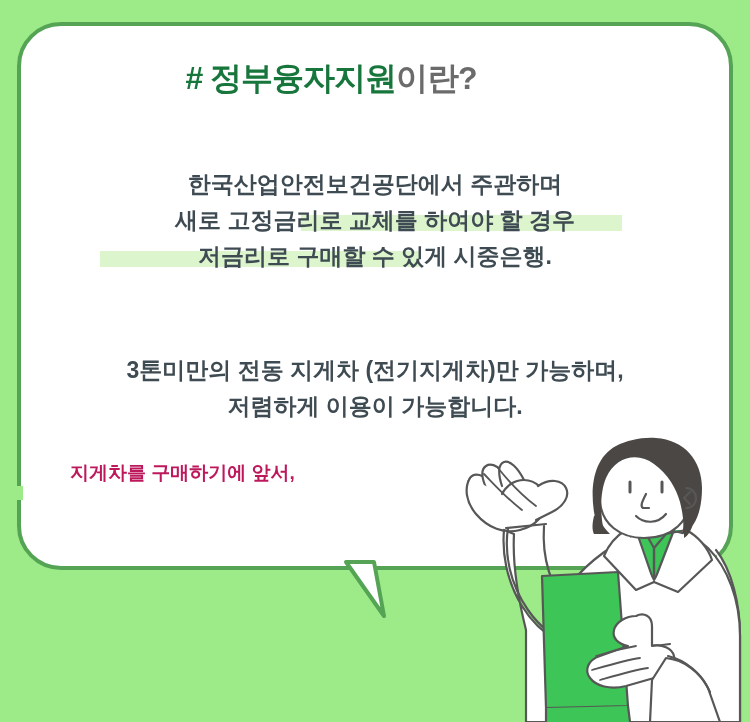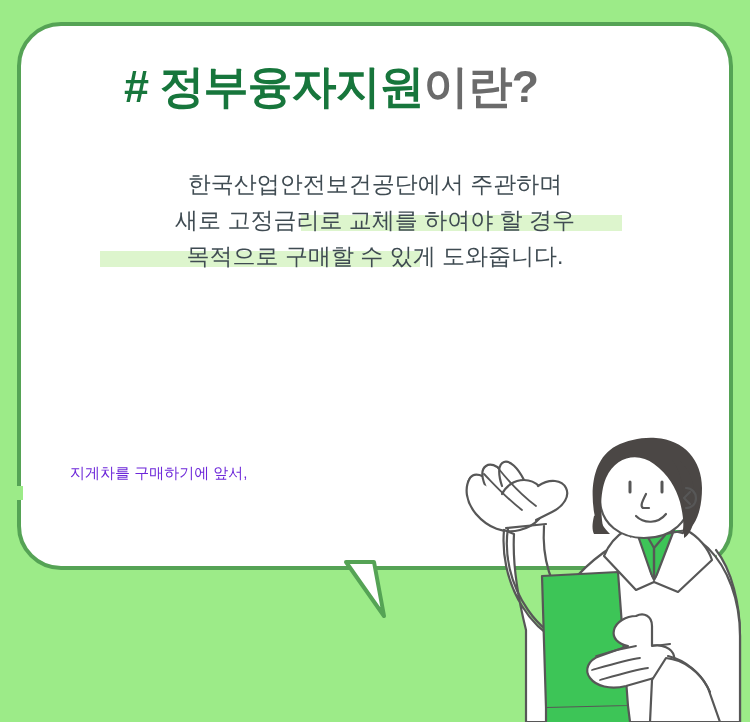--- a/index.html
+++ b/index.html
@@ -56,21 +56,21 @@
     z-index: 3;
   }
 
   
   .title {
     position: absolute;
     left: 0;
     top: 57px;
     width: 662px;
     text-align: center;
-    font-size: 45px;
+    font-size: 32px;
     font-weight: 700;
     letter-spacing: -1px;
     white-space: nowrap;
     z-index: 5;
   }
   .title .t-green { color: #17763c; }
   .title .t-gray  { color: #6b6b6b; }
 
   
   .body-block {
@@ -78,41 +78,41 @@
     left: 0;
     width: 750px;
     text-align: center;
     color: #3f4b52;
     font-size: 23px;
     line-height: 36px;
     z-index: 5;
   }
   #para1 { top: 166px; }
   #para2 { top: 352px; }
-  .body-block .ln { position: relative; display: block; white-space: nowrap; }
+  .body-block .ln { position: relative; display: block; white-space: nowrap; font-weight: bold; }
 
   
   .hl {
     position: absolute;
     background: #ddf5cd;
     height: 16px;
     z-index: 4;
   }
   #hl-a { left: 301px; top: 215px; width: 321px; }
   #hl-b { left: 100px; top: 251px; width: 320px; }
 
   
   .cta {
     position: absolute;
     left: 70px;
     top: 458px;
-    color: #6d28d9;
-    font-size: 15px;
+    color: #be185d;
+    font-size: 19px;
     line-height: 30px;
-    font-weight: 400;
+    font-weight: 700;
     z-index: 6;
     text-align: left;
   }
   .cta .ln { display: block; white-space: nowrap; }
 
   
   .illustration {
     position: absolute;
     left: 440px;
     top: 430px;
@@ -149,24 +149,26 @@
   <div class="title">
     <span class="t-green">#</span><span class="t-green"> 정부융자지원</span><span class="t-gray">이란?</span>
   </div>
 
   <div class="hl" id="hl-a"></div>
   <div class="hl" id="hl-b"></div>
 
   <div class="body-block" id="para1">
     <span class="ln">한국산업안전보건공단에서 주관하며</span>
     <span class="ln">새로 고정금리로 교체를 하여야 할 경우</span>
-    <span class="ln">목적으로 구매할 수 있게 도와줍니다.</span>
+    <span class="ln">저금리로 구매할 수 있게 시중은행.</span>
   </div>
 
   <div class="body-block" id="para2">
+    <span class="ln">3톤미만의 전동 지게차 (전기지게차)만 가능하며,</span>
+    <span class="ln">저렴하게 이용이 가능합니다.</span>
   </div>
 
   <div class="cta">
     <span class="ln">지게차를 구매하기에 앞서,</span>
   </div>
 
   <svg class="illustration" viewBox="0 0 310 292" xmlns="http://www.w3.org/2000/svg">
     <defs>
       <clipPath id="frameClip">
           <rect x="0" y="0" width="310" height="292"></rect>

